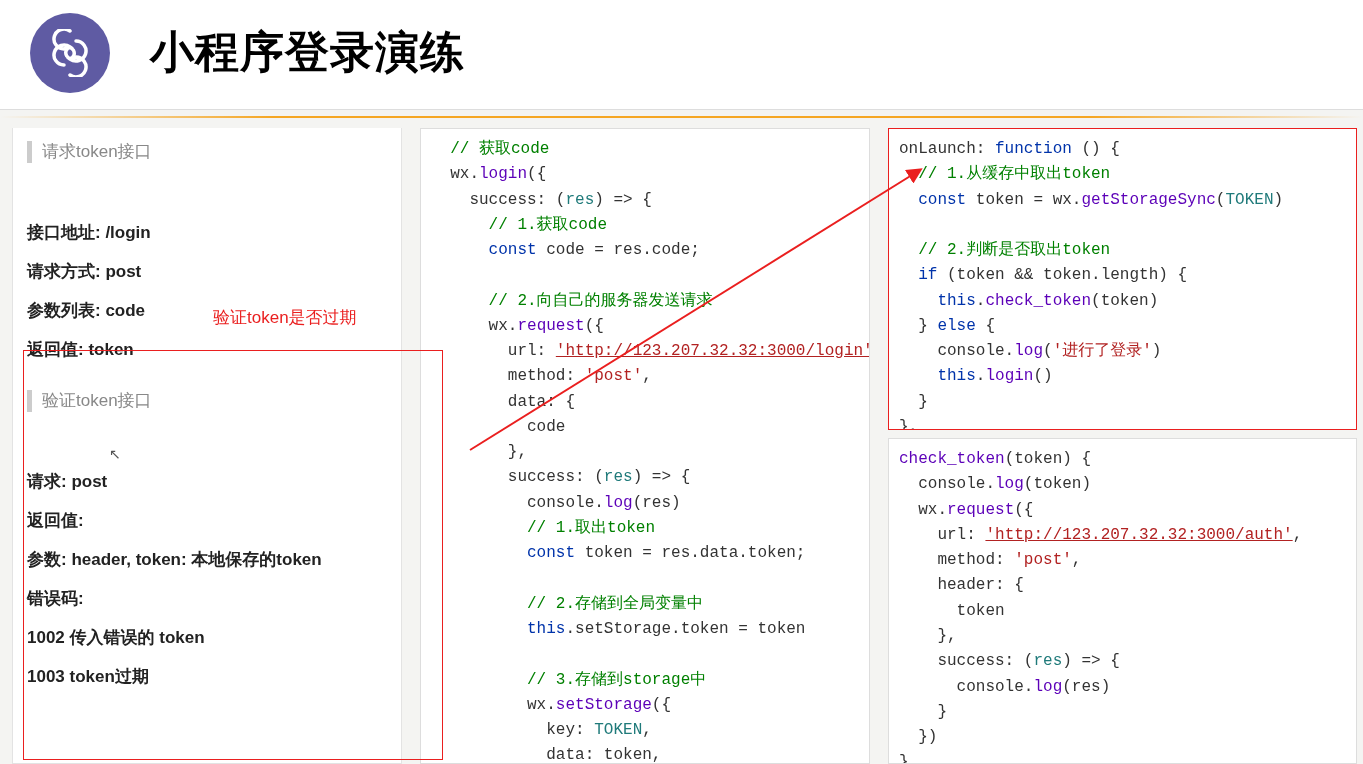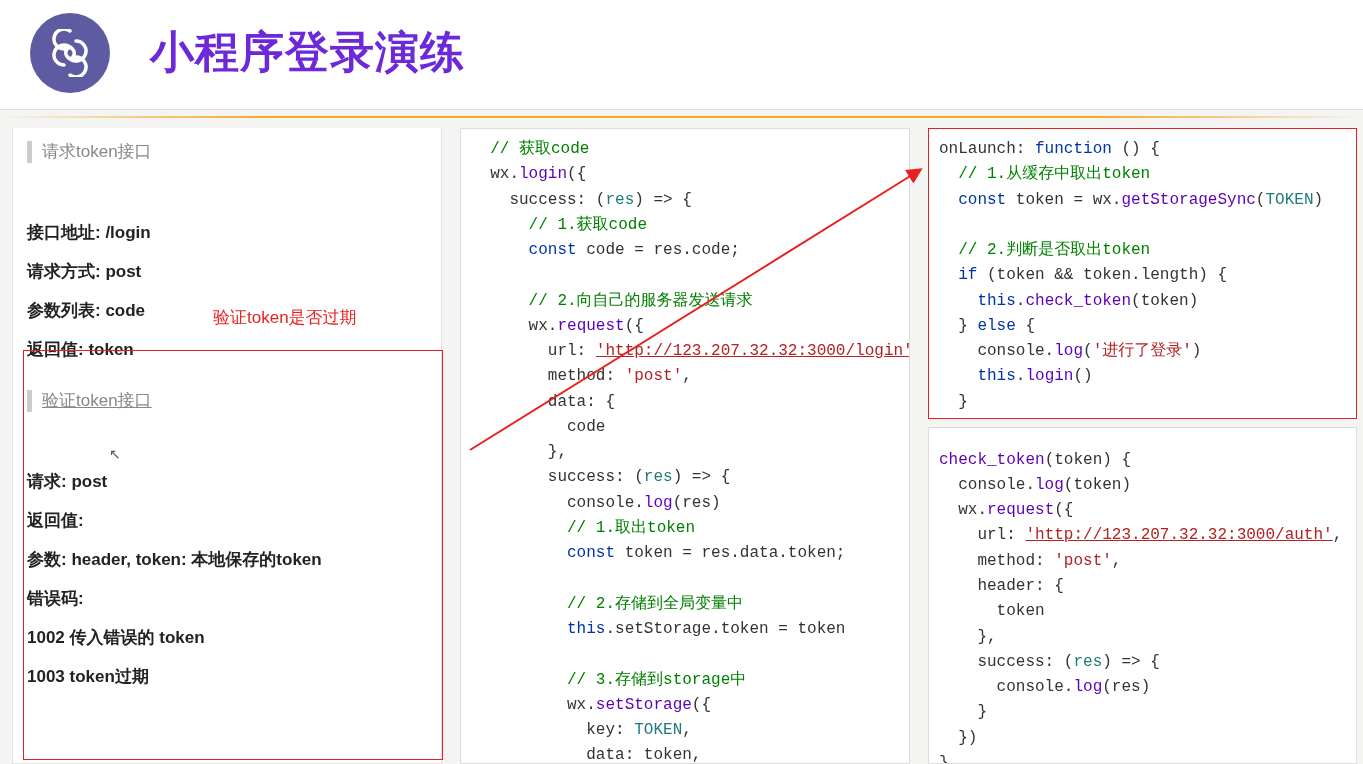--- a/index.html
+++ b/index.html
@@ -27,41 +27,41 @@
     border-radius: 50%;
     background: #5f5ba3;
     position: relative;
     margin-right: 40px;
     flex-shrink: 0;
   }
   .logo svg { position:absolute; top:16px; left:16px; }
   .title {
     font-size: 44px;
     font-weight: 800;
-    color: #6d28d9;
+    color: #000000;
     letter-spacing: 1px;
   }
 
   .orange-line {
     height: 2px;
     background: linear-gradient(90deg, transparent 0%, #f5a623 20%, #f5a623 80%, transparent 100%);
     margin: 6px 0 6px 0;
   }
 
   
   .columns {
     display: flex;
     gap: 18px;
     padding: 4px 6px 0 12px;
     height: calc(100% - 124px);
   }
 
   
   .left-panel {
-    width: 430px;
+    width: 390px;
     position: relative;
     background: #fff;
     border: 1px solid #e3e3e3;
     border-top: none;
   }
   .section-header {
     display:flex;
     align-items:center;
     padding: 12px 14px 10px 14px;
     color: #888;
@@ -120,21 +120,21 @@
     flex-direction: column;
     gap: 8px;
     position: relative;
     justify-content: center;
   }
   .right-panel-top {
     padding: 8px 10px;
     border: 1.5px solid #ea1f1f;
   }
   .right-panel-bottom {
-    padding: 20px 10px;
+    padding: 8px 10px;
   }
 
   
   .c-green { color: #008000; margin-top: 12px; }
   .c-teal  { color: #1f7a7a; }
   .c-kw    { color: #0033aa; }
   .c-fn    { color: #5c00b8; }
   .c-str   { color: #b22222; }
   .c-url   { color: #b22222; text-decoration: underline; text-decoration-color:#b22222; }
 
@@ -174,21 +174,21 @@
     </div>
     <div class="spec-list">
       <div class="spec-item">接口地址: /login</div>
       <div class="spec-item">请求方式: post</div>
       <div class="spec-item">参数列表: code</div>
       <div class="spec-item">返回值: token</div>
     </div>
 
     <span class="note-red">验证token是否过期</span>
 
-    <div class="section-header" style="margin-top:6px;text-decoration:underline;">
+    <div class="section-header" style="margin-top:6px;">
       <span class="section-bar"></span>
       <span>验证token接口</span>
     </div>
     <div class="spec-list">
       <div class="spec-item">请求: post</div>
       <div class="spec-item">返回值:</div>
       <div class="spec-item">参数: header, token: 本地保存的token</div>
       <div class="spec-item">错误码:</div>
       <div class="spec-item">1002 传入错误的 token</div>
       <div class="spec-item">1003 token过期</div>

